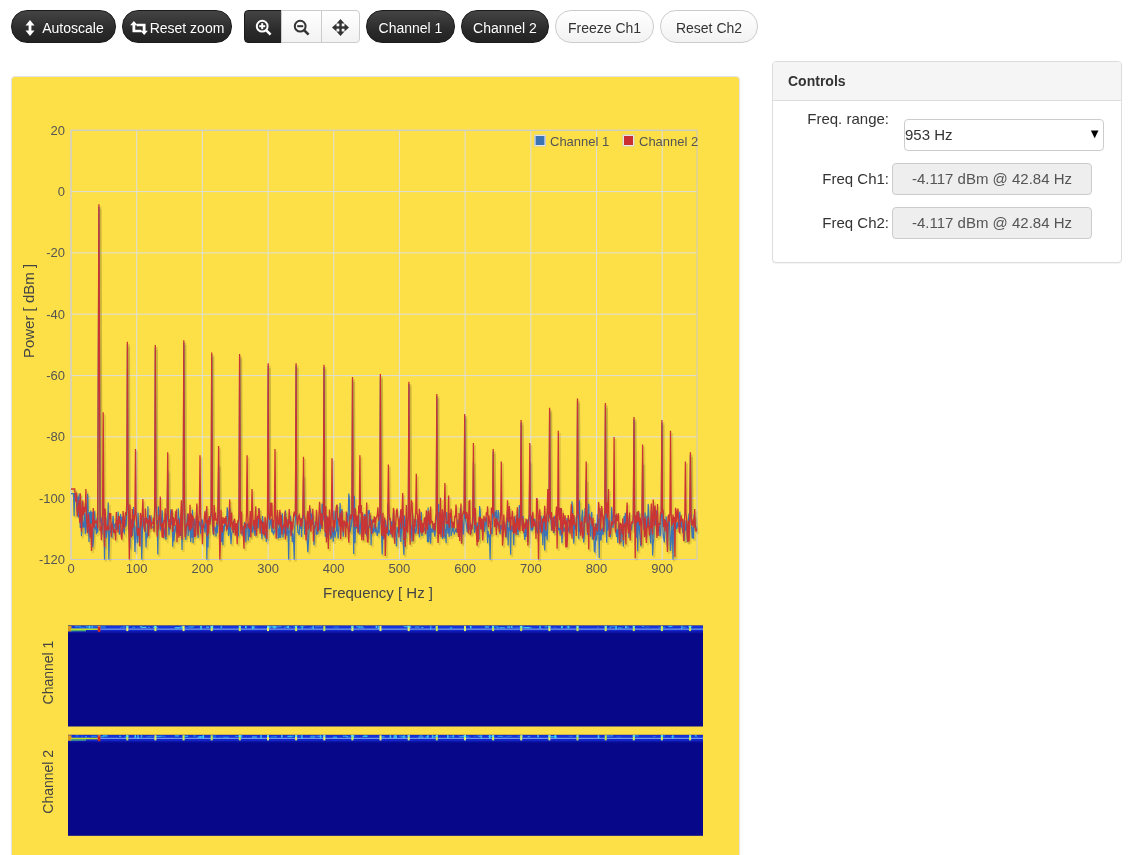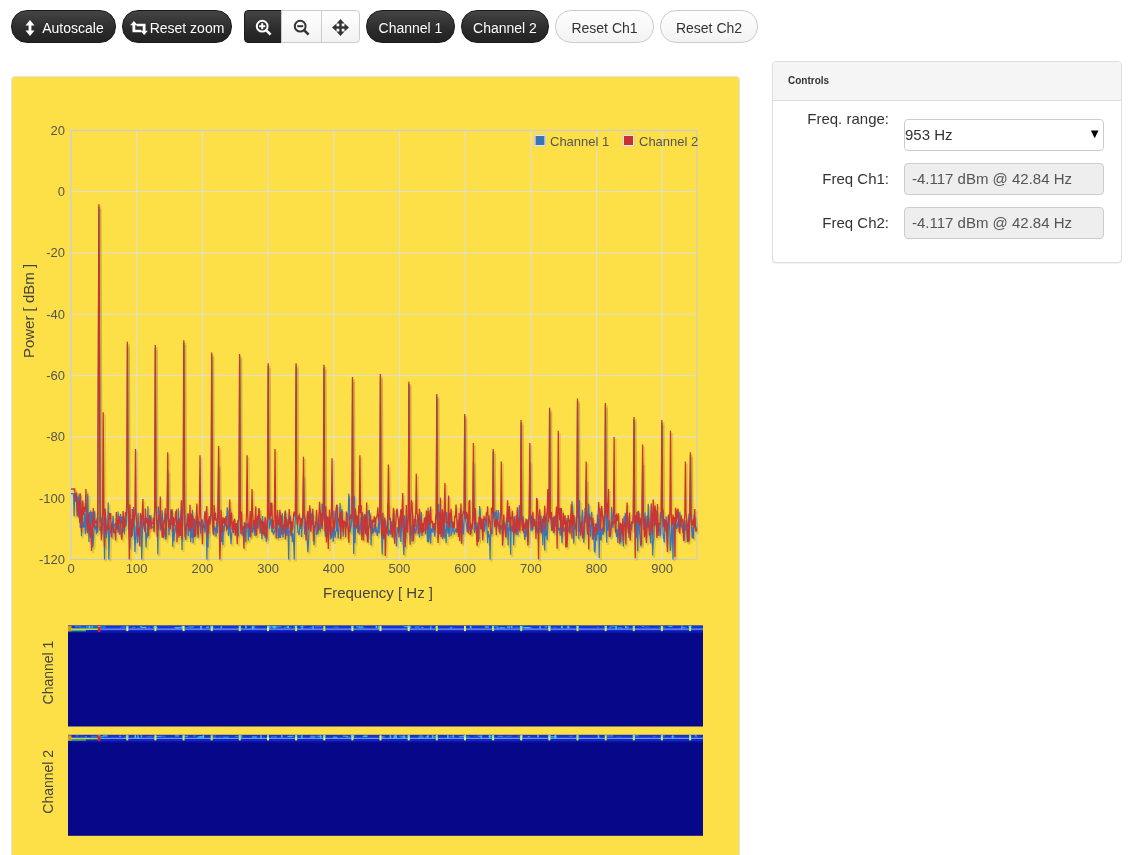--- a/index.html
+++ b/index.html
@@ -11,27 +11,27 @@
 .grp { position:absolute; top:10px; display:flex; }
 .grp .btn { position:static; border-radius:0; }
 .grp .btn:first-child { border-top-left-radius:4px; border-bottom-left-radius:4px; }
 .grp .btn:last-child { border-top-right-radius:4px; border-bottom-right-radius:4px; }
 .grp .btn + .btn { margin-left:-1px; }
 #panelL { position:absolute; left:11px; top:76px; width:727px; height:787px;
   background:#fde047; border:1px solid #e3e3e3; border-radius:4px; box-shadow:0 1px 2px rgba(0,0,0,0.06); }
 #panelR { position:absolute; left:772px; top:61px; width:348px; height:200px;
   background:#fff; border:1px solid #ddd; border-radius:4px; box-shadow:0 1px 1px rgba(0,0,0,0.05); }
 #panelR .hd { height:38px; background:#f5f5f5; border-bottom:1px solid #ddd;
-  border-radius:3px 3px 0 0; line-height:38px; padding-left:15px; font-size:10px; font-weight:bold; color:#333; }
+  border-radius:3px 3px 0 0; line-height:38px; padding-left:15px; font-size:14px; font-weight:bold; color:#333; }
 .lbl { position:absolute; left:0; width:116px; text-align:right; font-size:15px; color:#333; line-height:30px; }
 .sel { position:absolute; left:131px; width:200px; height:32px; box-sizing:border-box; border:1px solid #ccc;
   border-radius:4px; background:#fff; font-size:15px; color:#333; line-height:30px; }
 .sel .car { position:absolute; right:2px; top:-1px; font-size:13px; color:#000; }
-.inp { position:absolute; left:131px; width:200px; height:32px; box-sizing:border-box; border:1px solid #ccc;
-  border-radius:4px; background:#eee; font-size:15px; color:#555; line-height:30px; padding-left:7px; }
+.inp { position:absolute; left:119px; width:200px; height:32px; box-sizing:border-box; border:1px solid #ccc;
+  border-radius:4px; background:#eee; font-size:15px; color:#555; line-height:30px; padding-left:19px; }
 </style></head>
 <body>
 <div class="btn btn-dark" style="left:11px;width:105px;"><svg width="14" height="16" viewBox="0 0 14 16" style="vertical-align:-3px;margin-right:5px">
       <path d="M7 0 L11.5 5.5 H8.4 V10.5 H11.5 L7 16 L2.5 10.5 H5.6 V5.5 H2.5 Z" fill="#fff"></path>
     </svg>Autoscale</div>
 <div class="btn btn-dark" style="left:122px;width:110px;"><svg width="18" height="14" viewBox="0 0 19 15" style="vertical-align:-2px;margin-right:2px">
       <path d="M4 0 L8 4.5 H5.5 V9.5 H12 V12 H2.5 V4.5 H0 Z" fill="#fff"></path>
       <path d="M15 15 L11 10.5 H13.5 V5.5 H7 V3 H16.5 V10.5 H19 Z" fill="#fff"></path>
     </svg>Reset zoom</div>
 <div class="grp" style="left:244px;">
@@ -47,21 +47,21 @@
         <rect x="4.2" y="6.2" width="6" height="2" fill="#333"></rect>
       </svg></div>
   <div class="btn btn-light" style="width:39px;"><svg width="17" height="17" viewBox="0 0 17 17" style="vertical-align:-3px">
         <path d="M8.5 0 L12.5 4.5 H4.5 Z M8.5 17 L4.5 12.5 H12.5 Z M0 8.5 L4.5 4.5 V12.5 Z M17 8.5 L12.5 12.5 V4.5 Z" fill="#333"></path>
         <rect x="7.3" y="3.5" width="2.4" height="10" fill="#333"></rect>
         <rect x="3.5" y="7.3" width="10" height="2.4" fill="#333"></rect>
       </svg></div>
 </div>
 <div class="btn btn-dark" style="left:366px;width:89px;">Channel 1</div>
 <div class="btn btn-dark" style="left:461px;width:88px;">Channel 2</div>
-<div class="btn btn-light" style="left:555px;width:99px;">Reset Ch1</div>
+<div class="btn btn-light" style="left:555px;width:99px;">Freeze Ch1</div>
 <div class="btn btn-light" style="left:660px;width:98px;">Reset Ch2</div>
 <div id="panelL"><svg width="727" height="787" viewBox="12 61 727 787" font-family="Liberation Sans, sans-serif">
       <g stroke="#dedede" stroke-width="1">
         <line x1="71.0" y1="114.3" x2="71.0" y2="543.5"></line>
         <line x1="136.7" y1="114.3" x2="136.7" y2="543.5"></line>
         <line x1="202.4" y1="114.3" x2="202.4" y2="543.5"></line>
         <line x1="268.1" y1="114.3" x2="268.1" y2="543.5"></line>
         <line x1="333.7" y1="114.3" x2="333.7" y2="543.5"></line>
         <line x1="399.4" y1="114.3" x2="399.4" y2="543.5"></line>
         <line x1="465.1" y1="114.3" x2="465.1" y2="543.5"></line>

